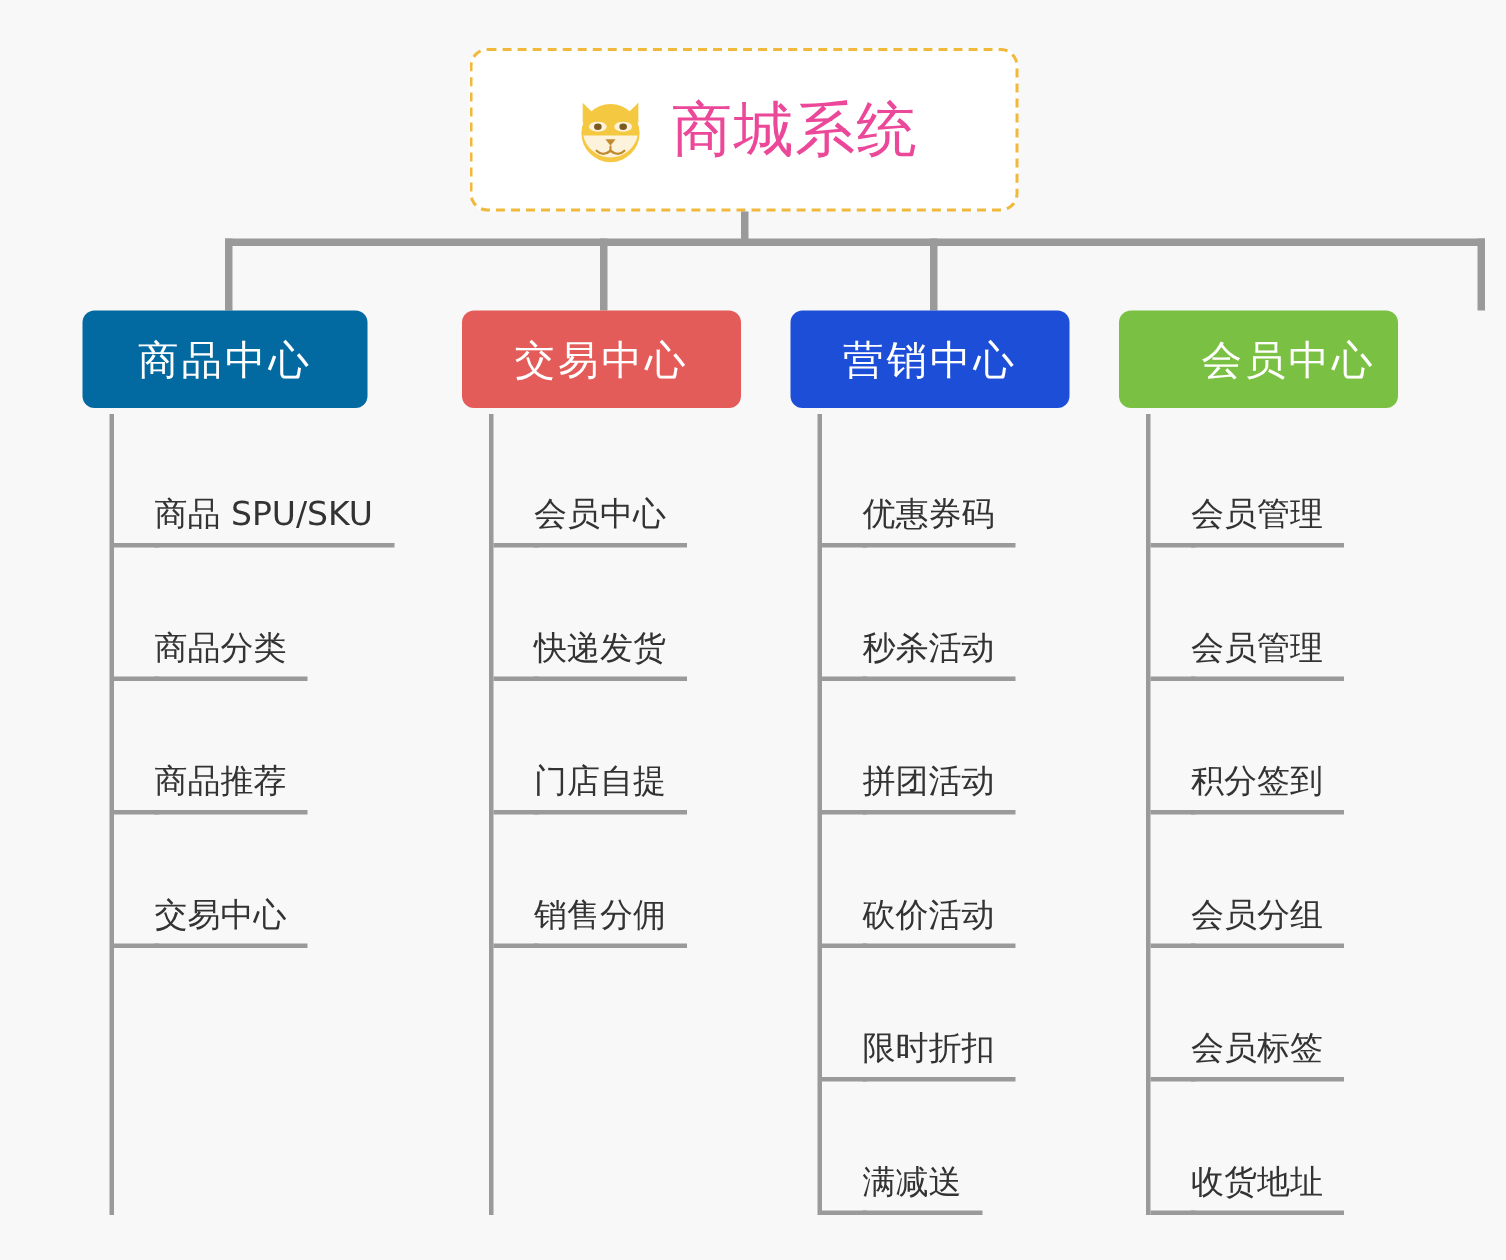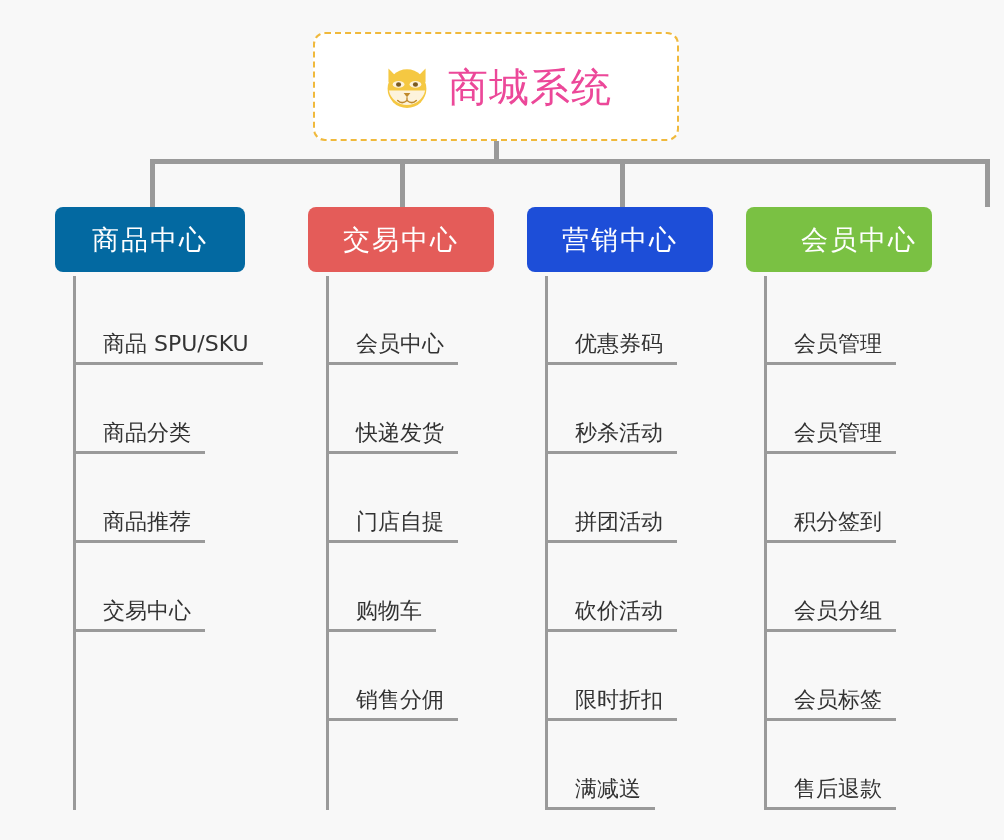--- a/index.html
+++ b/index.html
@@ -193,23 +193,20 @@
       <div class="leaf">
           <span class="leaf-label">会员中心</span>
         </div>
       <div class="leaf">
           <span class="leaf-label">快递发货</span>
         </div>
       <div class="leaf">
           <span class="leaf-label">门店自提</span>
         </div>
       <div class="leaf">
-          <span class="leaf-label">购物车</span>
-        </div>
-      <div class="leaf">
           <span class="leaf-label">销售分佣</span>
         </div>
     </div>
   </div>
 
   <div class="branch" style="left:527px;width:250px;">
     <div class="branch-header" style="background:#1d4ed8;width:186px;">营销中心</div>
     <div class="branch-body">
       <div class="spine" style="height:534px;"></div>
       <div class="leaf">
@@ -246,18 +243,18 @@
       <div class="leaf">
           <span class="leaf-label">积分签到</span>
         </div>
       <div class="leaf">
           <span class="leaf-label">会员分组</span>
         </div>
       <div class="leaf">
           <span class="leaf-label">会员标签</span>
         </div>
       <div class="leaf">
-          <span class="leaf-label">售后退款</span>
+          <span class="leaf-label">收货地址</span>
         </div>
     </div>
   </div>
 
 </div>
 
 </body></html>

